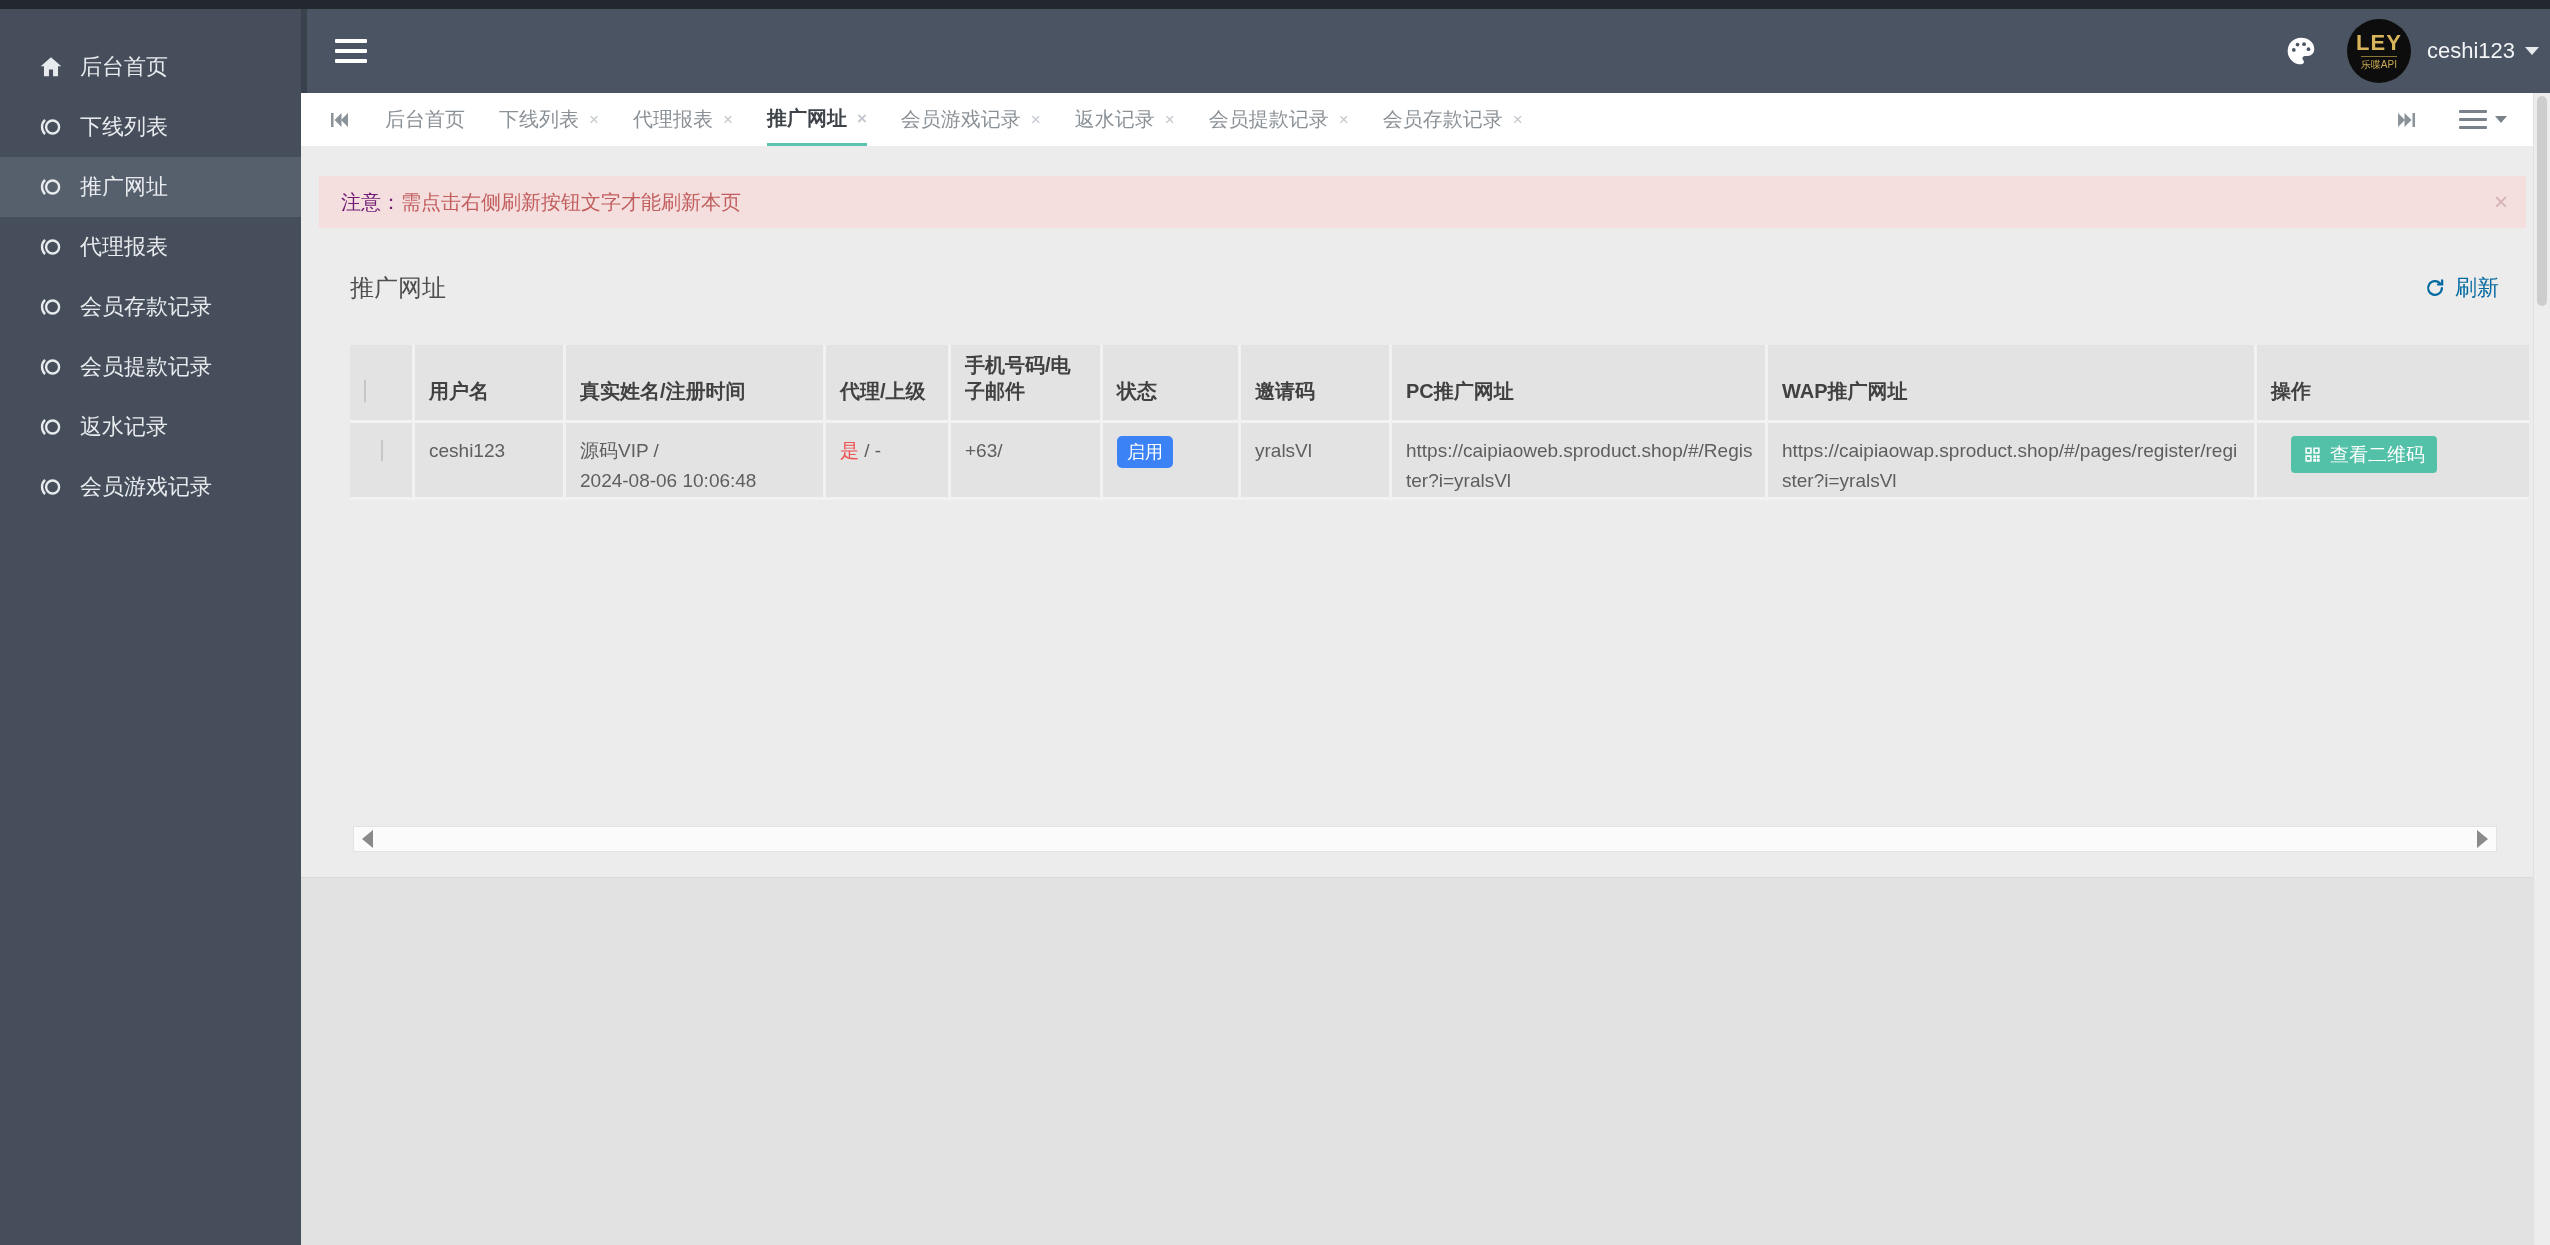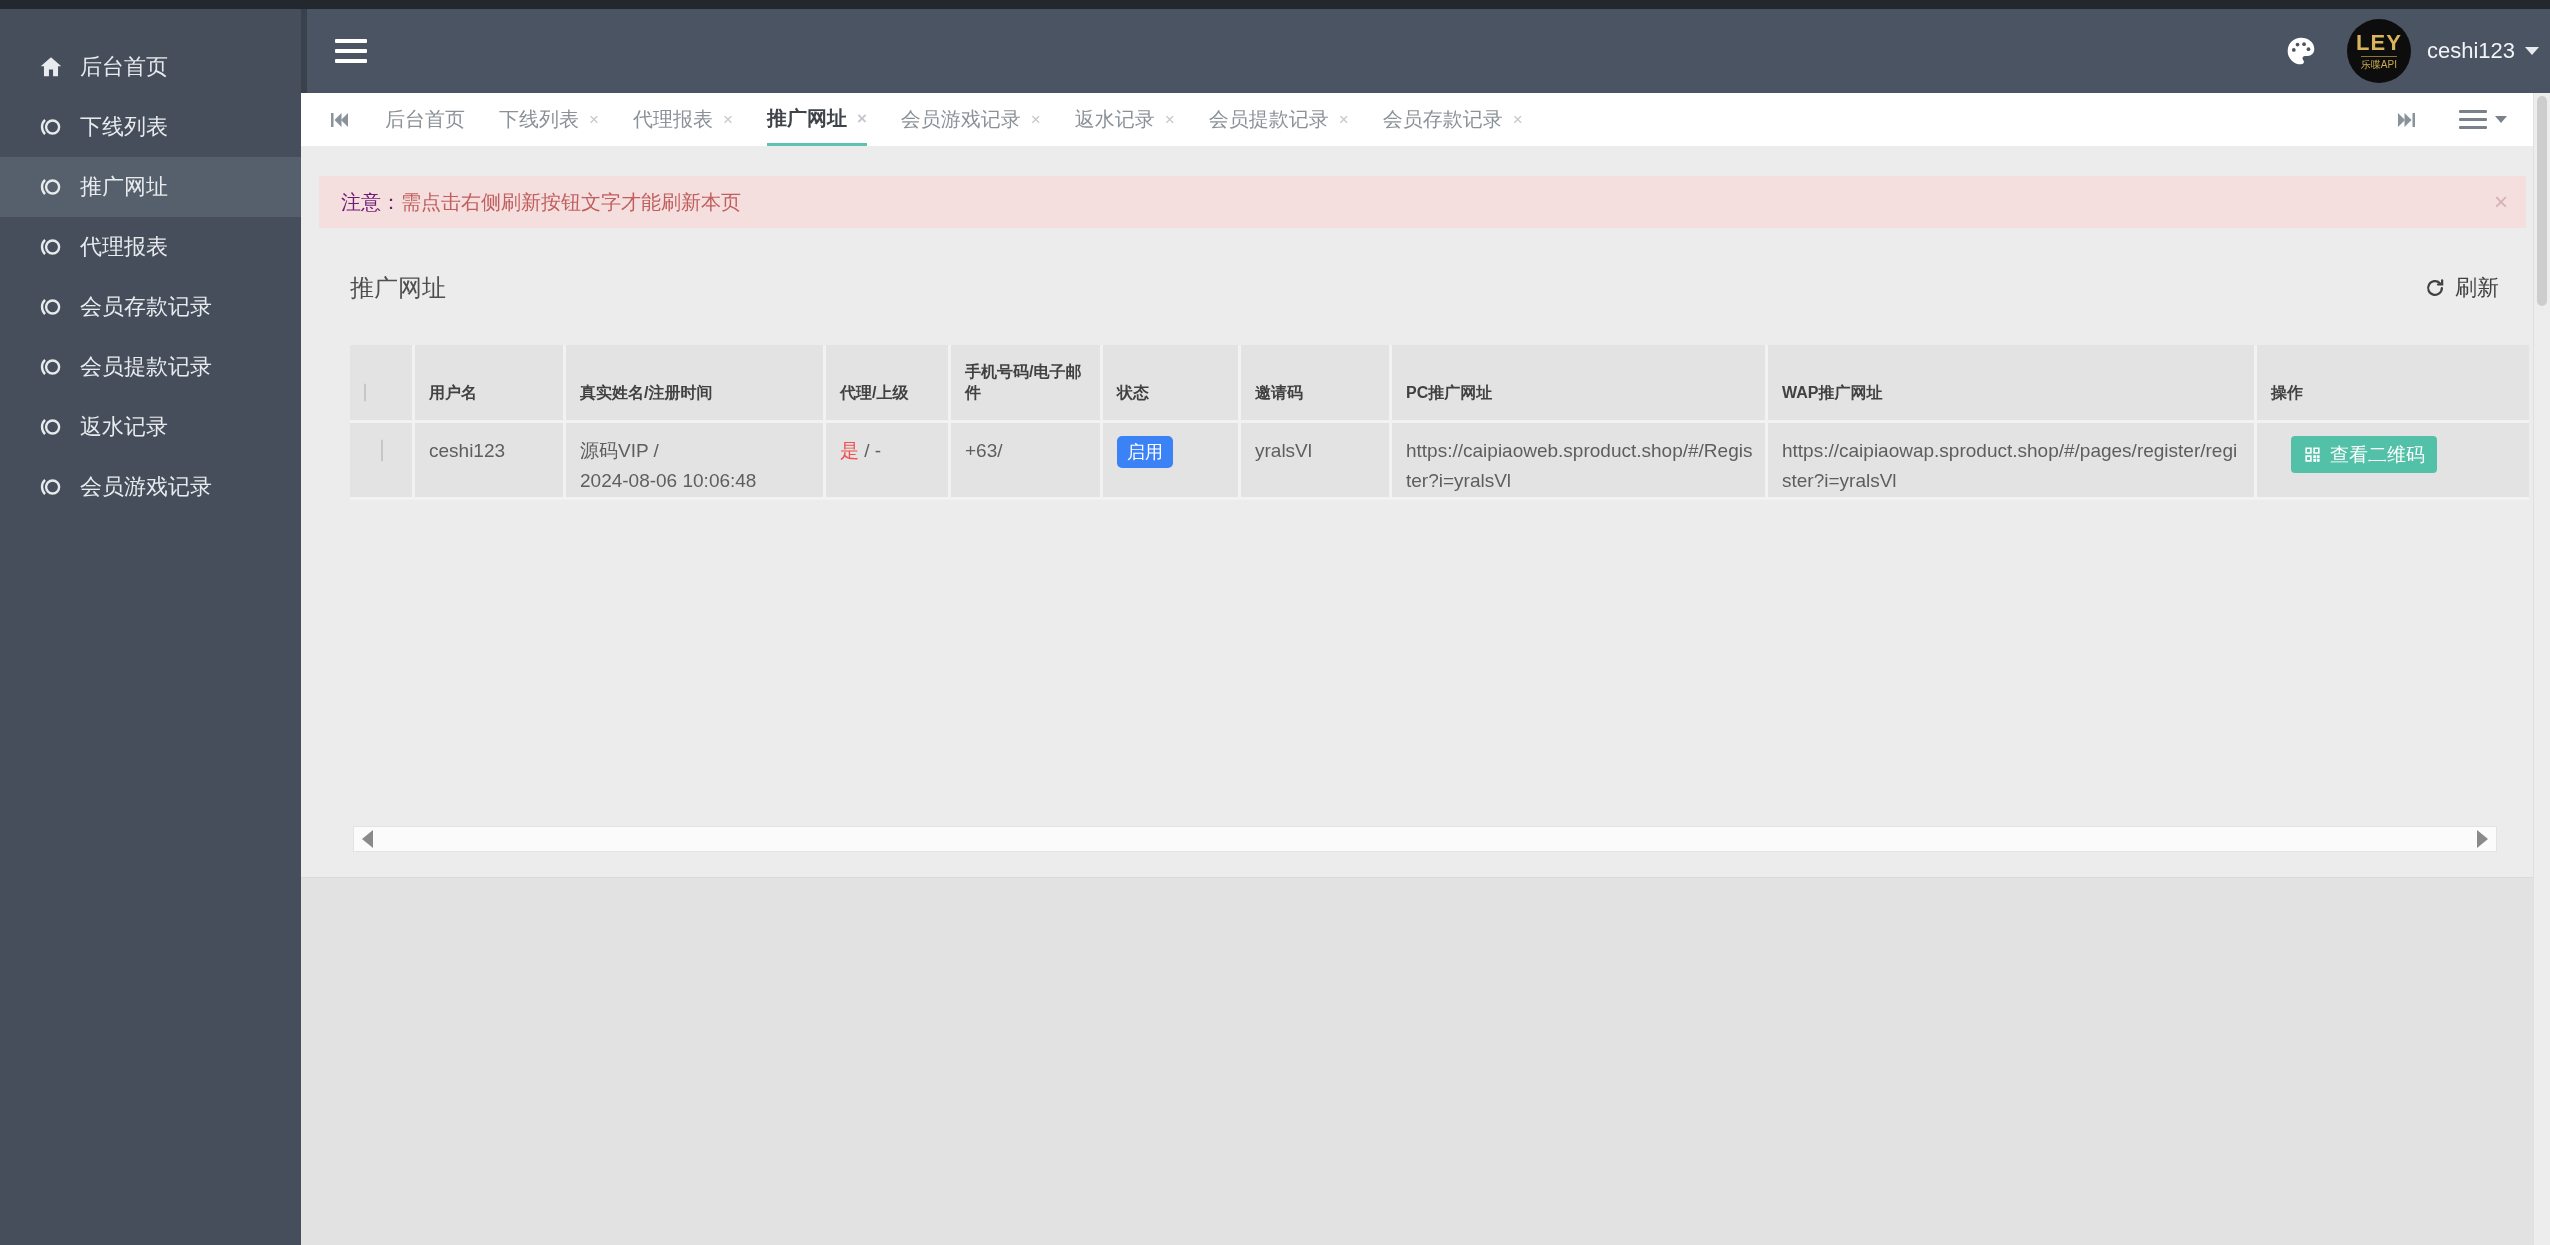--- a/index.html
+++ b/index.html
@@ -65,30 +65,30 @@
   .notice{position:absolute;left:18px;right:7px;top:30px;height:52px;background:#f4dede;
           display:flex;align-items:center;padding-left:22px;box-sizing:border-box;font-size:20px;}
   .notice-prefix{color:#701a75;font-weight:normal;}
   .notice-text{color:#c25e5e;}
   .notice-close{position:absolute;right:18px;top:0;height:52px;display:flex;align-items:center;
                 color:#d6b2b2;font-size:24px;cursor:pointer;}
 
   .panel-head{position:absolute;left:49px;right:34px;top:120px;height:44px;display:flex;
               align-items:center;justify-content:space-between;}
   .panel-title{font-size:24px;color:#4f4f4f;}
-  .refresh-btn{display:flex;align-items:center;gap:9px;color:#404040;font-size:22px;cursor:pointer;}
+  .refresh-btn{display:flex;align-items:center;gap:9px;color:#0369a1;font-size:22px;cursor:pointer;}
   .refresh-btn svg{width:22px;height:22px;}
 
   
   .grid-wrap{position:absolute;left:49px;top:199px;width:2179px;}
   table.grid{border-collapse:separate;border-spacing:0;table-layout:fixed;width:2179px;}
   .grid th,.grid td{background:#e3e3e3;border-right:3px solid #f2f2f2;box-sizing:border-box;}
   .grid th:last-child,.grid td:last-child{border-right:none;}
   .grid th{height:78px;vertical-align:bottom;text-align:left;padding:0 14px 16px 14px;
-           font-size:16px;font-weight:bold;color:#414141;border-bottom:3px solid #f2f2f2;line-height:1.3;}
+           font-size:20px;font-weight:bold;color:#414141;border-bottom:3px solid #f2f2f2;line-height:1.3;}
   .grid td{height:77px;vertical-align:top;padding:13px 12px 0 14px;font-size:19px;color:#5e5e5e;
            border-bottom:3px solid #f2f2f2;line-height:1.6;word-break:break-all;}
   .col-chk{width:65px;} .col-user{width:151px;} .col-real{width:260px;} .col-agent{width:125px;}
   .col-phone{width:152px;} .col-status{width:138px;} .col-invite{width:151px;}
   .col-pc{width:376px;} .col-wap{width:489px;} .col-op{width:272px;}
   .cell-center{text-align:center;}
   .chk{width:26px;height:26px;background:#ffffff;border:1px solid #c6c6c6;border-radius:3px;
        margin:0 auto;box-sizing:border-box;cursor:pointer;}
   .badge{display:inline-block;background:#3b82f6;color:#ffffff;font-size:18px;padding:7px 10px;
          border-radius:5px;line-height:1;}

